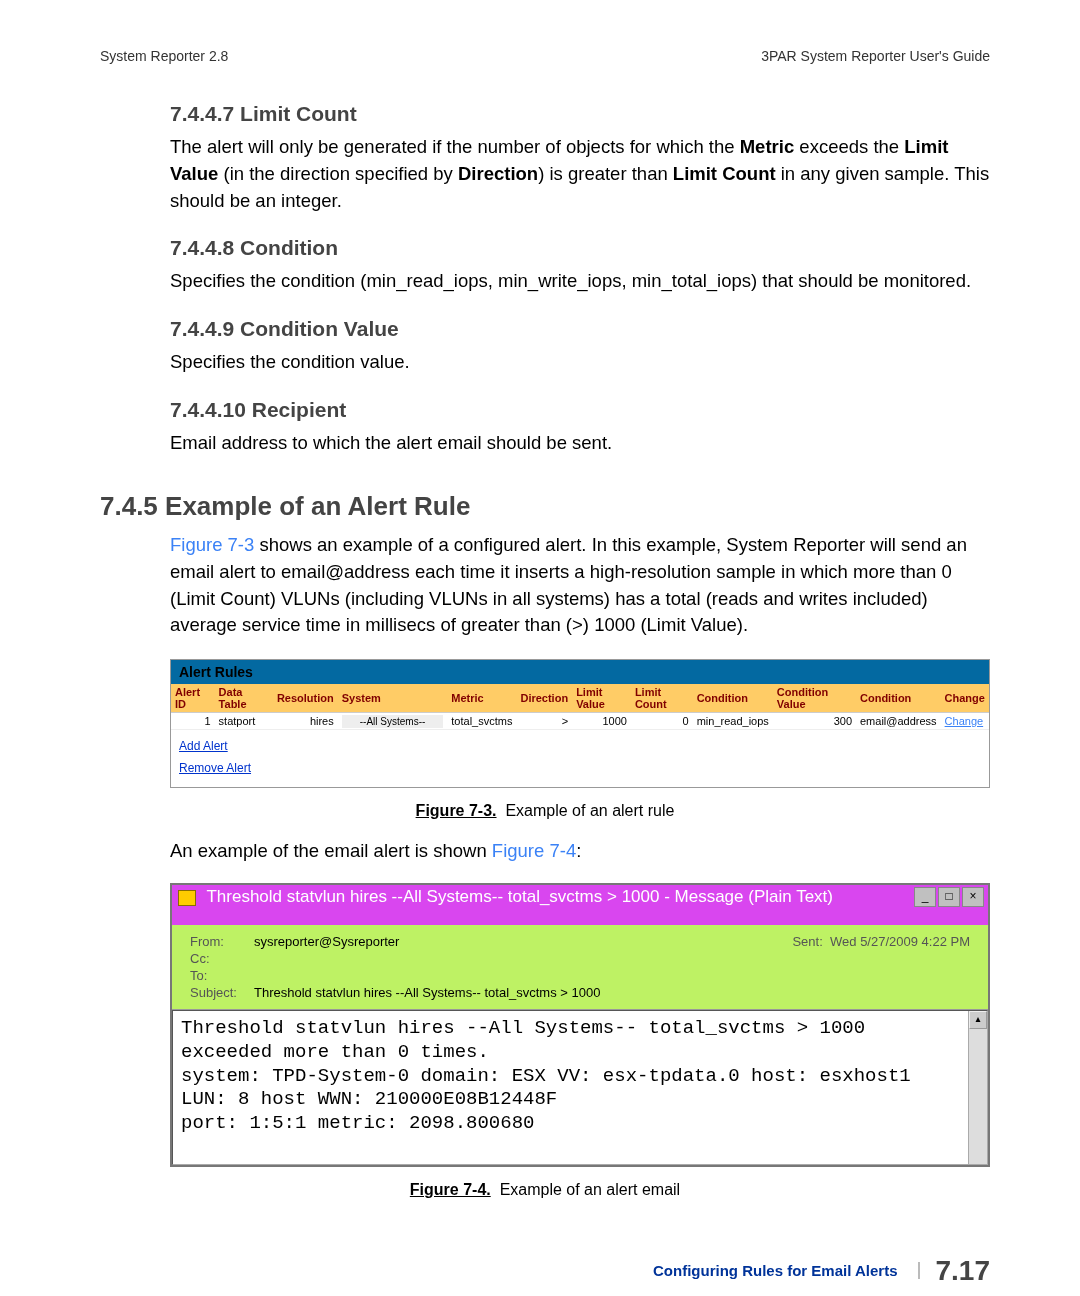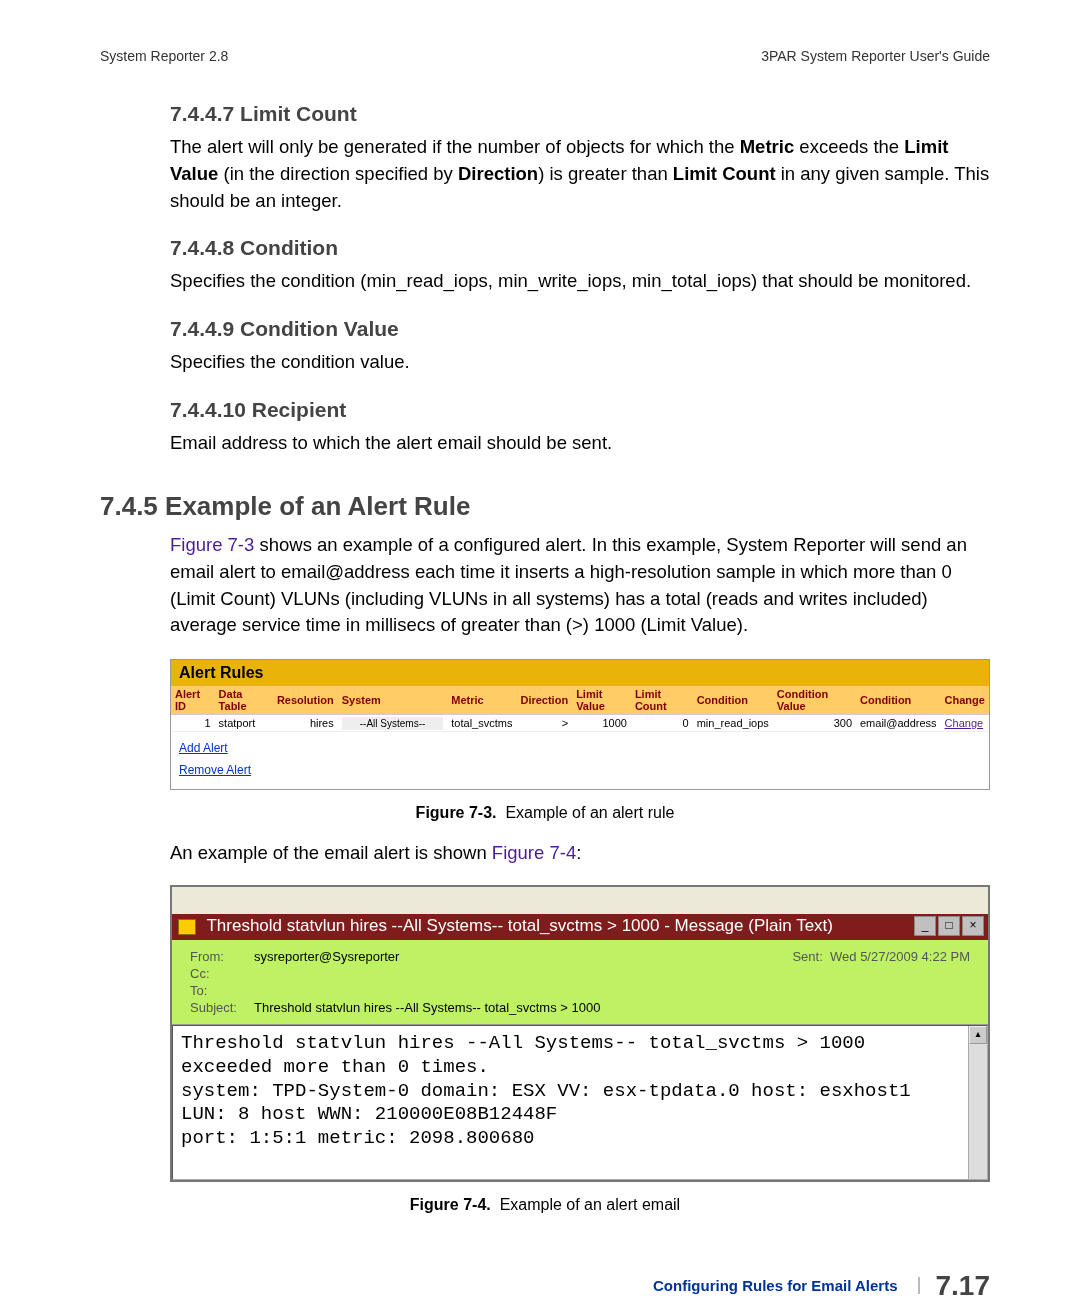--- a/index.html
+++ b/index.html
@@ -36,40 +36,40 @@
     font-size: 18.5px;
     line-height: 1.45;
     margin: 0 0 4px 70px;
   }
   .body-text-l0 {
     font-size: 18.5px;
     line-height: 1.45;
     margin: 0 0 4px 70px;
   }
   .link {
-    color: #4c1d95;
+    color: #3b82f6;
     text-align: center;
   }
   .figcap {
     text-align: center;
     font-size: 16px;
     margin: 14px 0 18px 0;
   }
-  .figcap b { font-weight: bold; }
+  .figcap b { font-weight: bold; text-decoration: underline; }
   
   .alert-box {
     margin: 20px 0 0 70px;
     border: 1px solid #999;
     font-family: Arial, sans-serif;
   }
   .alert-title {
     font-weight: bold;
-    font-size: 16px;
+    font-size: 14px;
     padding: 4px 8px;
-    background: #eab308;
+    background: #0369a1;
   }
   .alert-table {
     width: 100%;
     border-collapse: collapse;
     font-size: 11px;
   }
   .alert-table th {
     background: #ffcc66;
     color: #800000;
     font-weight: bold;
@@ -91,28 +91,27 @@
   .system-cell { background:#eee; font-size:10px; padding:1px 18px;}
   .row-val { text-align:right; }
   
   .email-box {
     margin: 18px 0 0 70px;
     border: 2px solid #777;
     font-family: Tahoma, Arial, sans-serif;
     background: #ece9d8;
   }
   .email-titlebar {
-    background: #7f1d1d;
+    background: #d946ef;
     color: #fff;
     font-size: 17px;
-    padding: 2px 4px 4px 6px;
+    padding: 2px 4px 18px 6px;
     display: flex;
     align-items: center;
     justify-content: space-between;
-    margin-top: 27px;
   }
   .email-titlebar .winbtns {
     display:flex; gap:0;
   }
   .email-titlebar .winbtn {
     width:20px; height:18px; background:#c0c0c0; border:1px solid #888; color:#000;
     font-size:12px; line-height:16px; text-align:center; margin-left:2px; font-family:Arial;
   }
   .email-icon {
     display:inline-block; width:16px; height:14px; background:#ffcc00;

